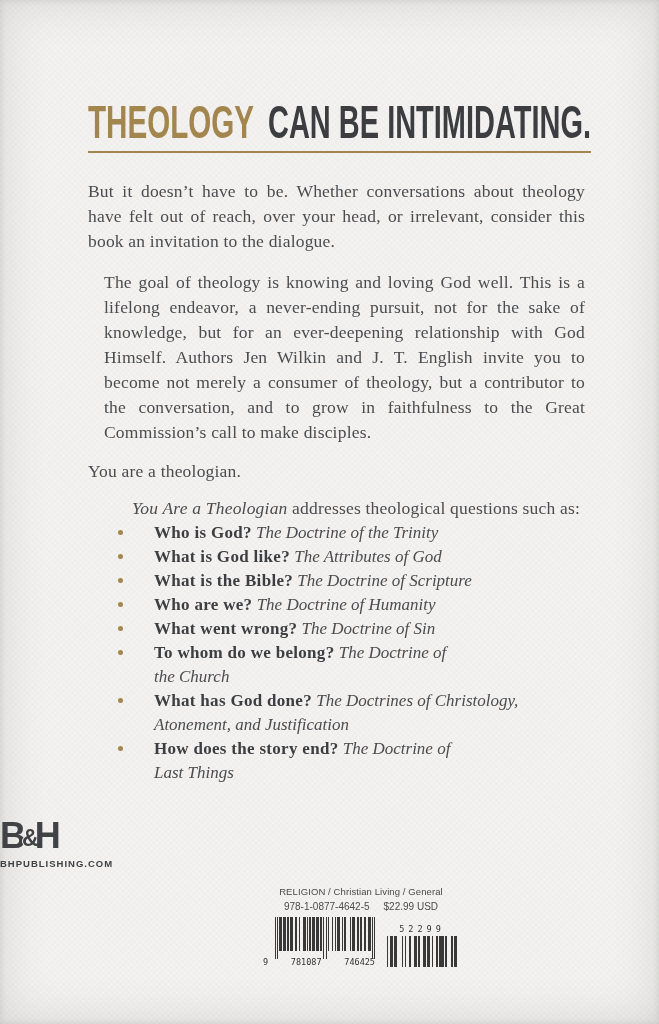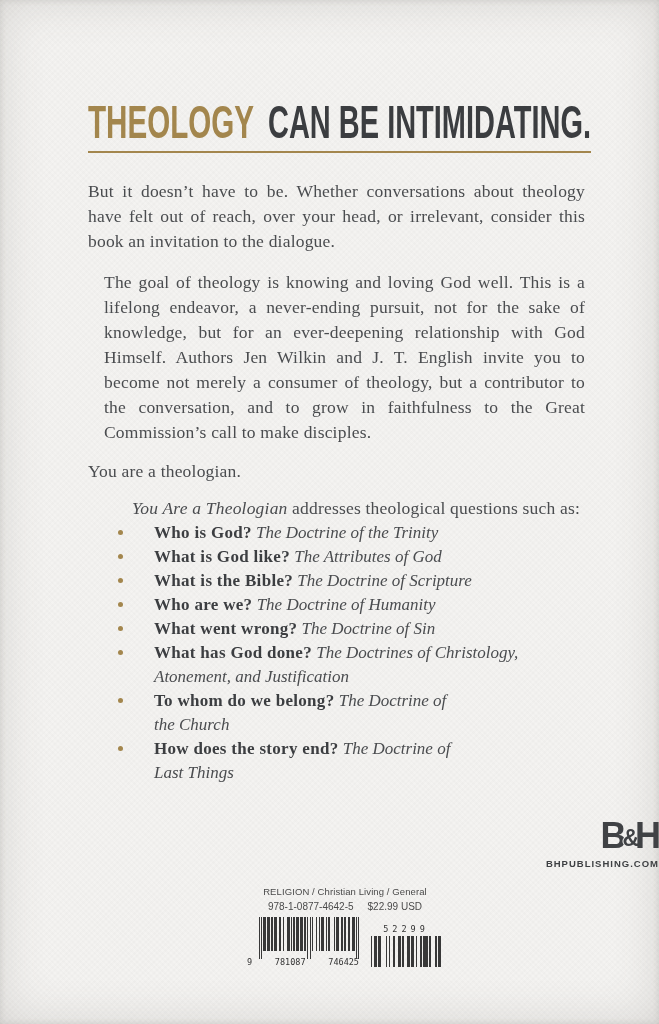--- a/index.html
+++ b/index.html
@@ -57,42 +57,42 @@
   ul.questions .bullet{
     position:absolute;left:30px;top:9px;
     width:5px;height:5px;border-radius:50%;
     background:var(--accent-gold);
   }
   ul.questions .q{font-weight:bold;color:#3c3e41;letter-spacing:0.3px;}
   ul.questions .a{font-style:italic;white-space:pre-wrap;}
 
   .publisher{
     position:absolute;top:818px;left:0;width:659px;
-    text-align:right;
+    text-align:left;
     font-family:"Liberation Sans", sans-serif;
     color:#404245;
   }
   .publisher .logo{
     font-weight:bold;font-size:36px;line-height:36px;letter-spacing:-2px;
     color:#404245;
   }
   .publisher .logo .amp{
     font-size:23px;
     margin:0 -2px;
     vertical-align:2px;
     text-shadow:-1px 0 0 var(--paper), 1px 0 0 var(--paper);
   }
   .publisher .site{
     margin-top:2px;
     font-size:9.5px;font-weight:bold;letter-spacing:1px;
     color:#3e4043;
   }
 
   .barcode-block{
-    position:absolute;top:886px;left:240px;width:210px;
+    position:absolute;top:886px;left:256px;width:210px;
     font-family:"Liberation Sans", sans-serif;
     color:#4a4a4a;
     text-align:center;
   }
   .barcode-block .category{font-size:9.5px;letter-spacing:0.1px;line-height:12px;}
   .barcode-block .isbn-row{font-size:10px;line-height:13px;margin-top:2px;}
   .barcode-block .isbn-row .price{margin-left:14px;}
   .bars-row{
     display:flex;align-items:flex-end;justify-content:center;
     margin-top:4px;gap:10px;
@@ -137,25 +137,25 @@
     <li><span class="bullet"></span><span class="q">Who is God?</span><span> </span><span class="a">The Doctrine of the Trinity</span></li>
 
     <li><span class="bullet"></span><span class="q">What is God like?</span><span> </span><span class="a">The Attributes of God</span></li>
 
     <li><span class="bullet"></span><span class="q">What is the Bible?</span><span> </span><span class="a">The Doctrine of Scripture</span></li>
 
     <li><span class="bullet"></span><span class="q">Who are we?</span><span> </span><span class="a">The Doctrine of Humanity</span></li>
 
     <li><span class="bullet"></span><span class="q">What went wrong?</span><span> </span><span class="a">The Doctrine of Sin</span></li>
 
+    <li><span class="bullet"></span><span class="q">To whom do we belong?</span><span> </span><span class="a">The Doctrine of
+the Church</span></li>
+
     <li><span class="bullet"></span><span class="q">What has God done?</span><span> </span><span class="a">The Doctrines of Christology,
 Atonement, and Justification</span></li>
-
-    <li><span class="bullet"></span><span class="q">To whom do we belong?</span><span> </span><span class="a">The Doctrine of
-the Church</span></li>
 
     <li><span class="bullet"></span><span class="q">How does the story end?</span><span> </span><span class="a">The Doctrine of
 Last Things</span></li>
   </ul>
   </div>
 
   <div class="publisher">
     <div class="logo"><span>B</span><span class="amp">&amp;</span><span>H</span></div>
     <div class="site">BHPUBLISHING.COM</div>
   </div>

